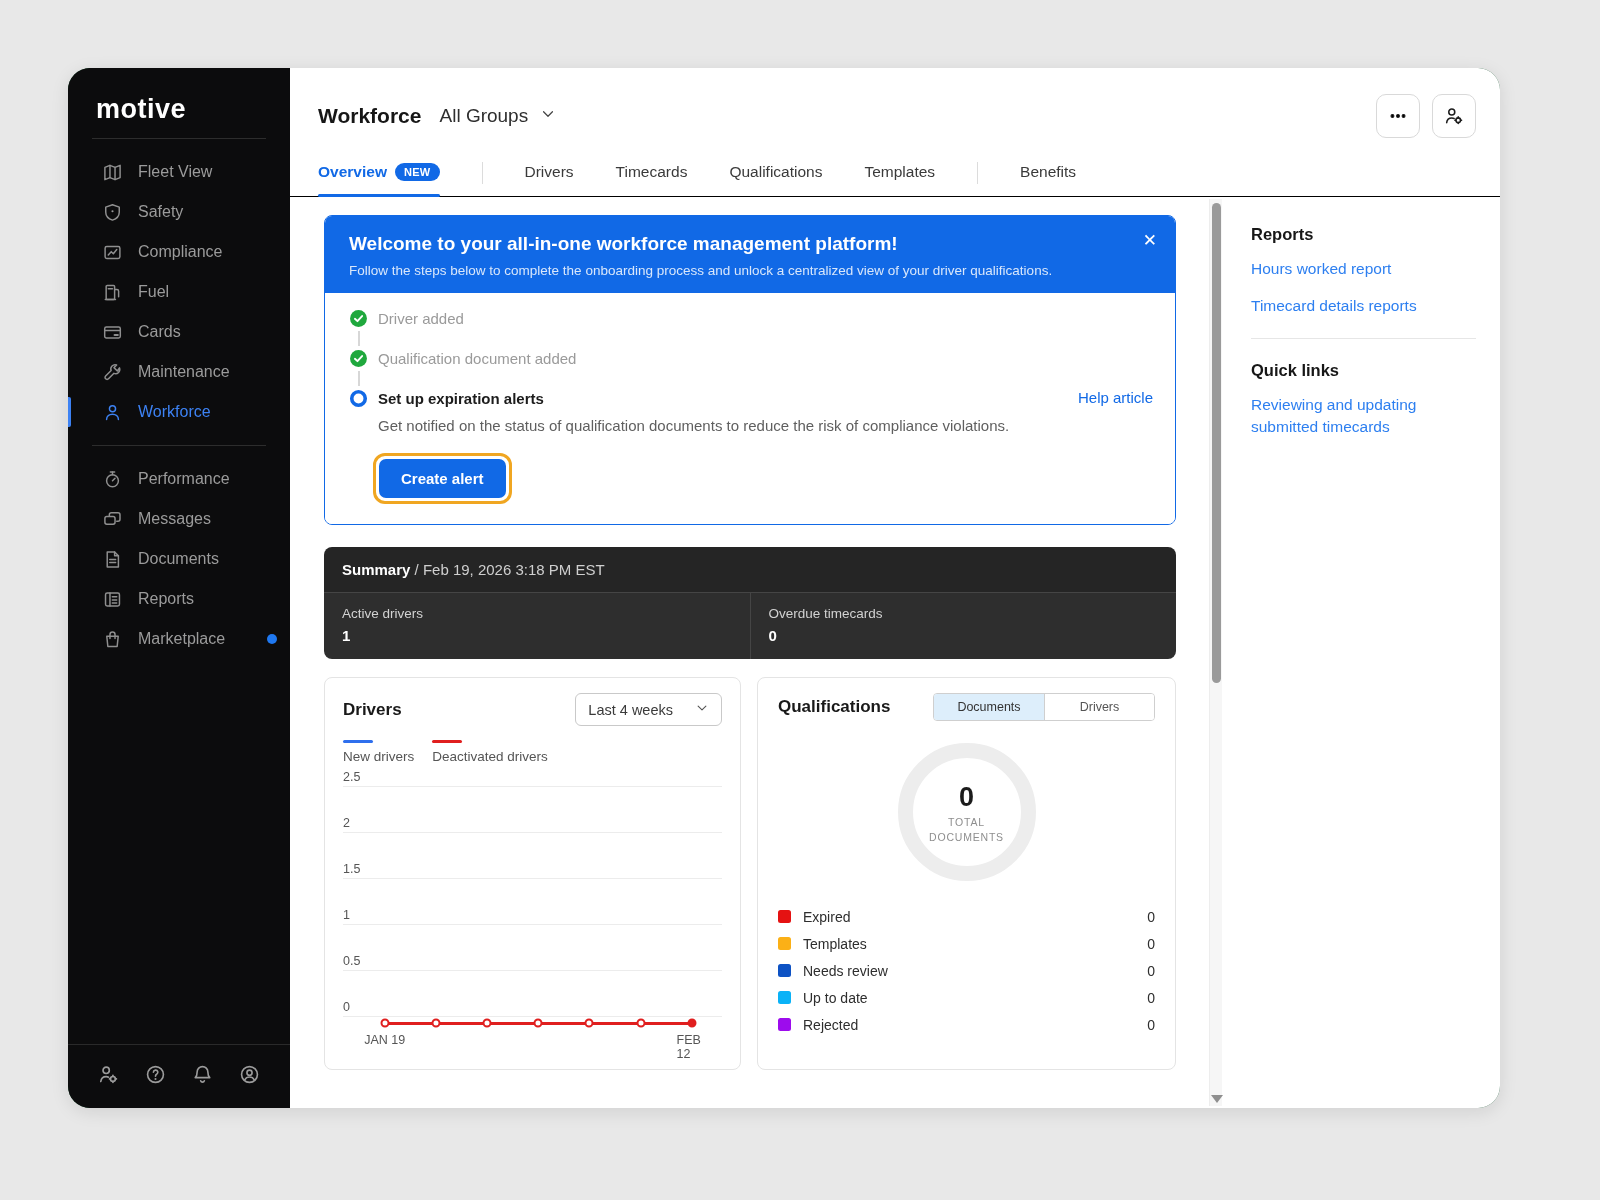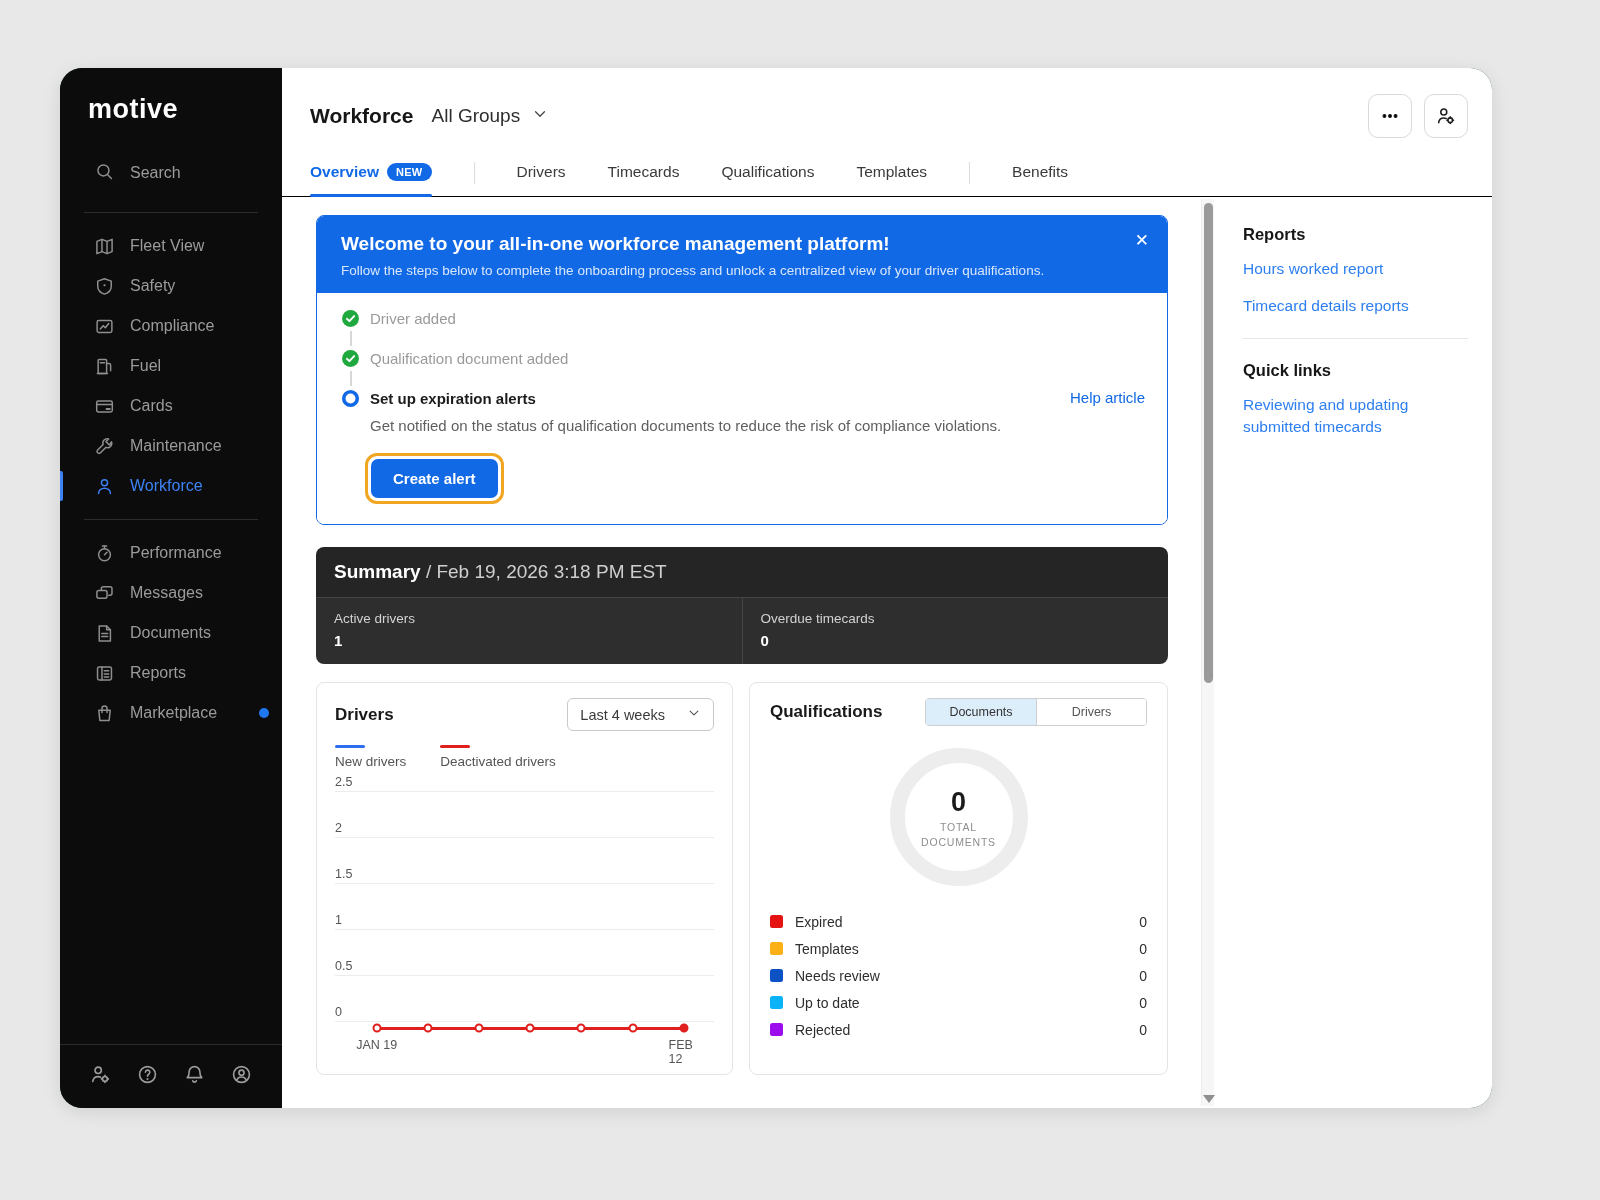--- a/index.html
+++ b/index.html
@@ -1,17 +1,17 @@
 <!DOCTYPE html>
 <html><head>
 <meta charset="utf-8">
 <style>
   * { margin:0; padding:0; box-sizing:border-box; }
   html,body { width:1600px; height:1200px; background:#e8e8e8; font-family:"Liberation Sans", sans-serif; }
-  .window { position:absolute; left:60px; top:68px; width:1432px; height:1040px; background:#14532d; border-radius:22px; overflow:hidden; box-shadow:0 4px 18px rgba(0,0,0,.10); display:flex; }
+  .window { position:absolute; left:68px; top:68px; width:1432px; height:1040px; background:#14532d; border-radius:22px; overflow:hidden; box-shadow:0 4px 18px rgba(0,0,0,.10); display:flex; }
 
   
   .sidebar { width:222px; background:#0c0c0d; color:#9b9b9b; display:flex; flex-direction:column; flex-shrink:0; }
   .logo { padding:26px 0 0 28px; color:#fff; font-size:27px; font-weight:800; letter-spacing:.5px; }
   .side-item { display:flex; align-items:center; gap:16px; height:40px; padding-left:35px; font-size:16px; color:#9b9b9b; cursor:pointer; position:relative; }
   .side-item svg { width:19px; height:19px; stroke:#8f8f8f; flex-shrink:0; }
   .side-item.active { color:#3d82f3; }
   .side-item.active svg { stroke:#3d82f3; }
   .side-item.active::before { content:""; position:absolute; left:0; top:5px; bottom:5px; width:3px; background:#3d82f3; border-radius:0 2px 2px 0; }
   .side-search { margin-top:28px; margin-bottom:6px; }
@@ -54,40 +54,40 @@
   .step-label { font-size:15px; color:#9a9a9a; padding-top:1px; }
   .step-label.current { color:#1c1c1c; font-weight:700; }
   .step-link { margin-left:auto; color:#1169e6; font-size:15px; cursor:pointer; }
   .step-connector { width:1.5px; height:15px; background:#d7d7d7; margin:3px 0 3px 9px; }
   .step-desc { font-size:15px; color:#5f5f5f; line-height:1.55; margin:6px 0 0 29px; max-width:650px; }
   .cta-wrap { display:inline-block; margin:16px 0 0 24px; border:3px solid #f0a621; border-radius:12px; padding:3px; background:#fff; }
   .cta-btn { background:#1169e6; color:#fff; font-size:15px; font-weight:700; border:none; border-radius:7px; padding:11px 22px; cursor:pointer; font-family:"Liberation Sans", sans-serif; }
 
   
   .summary { margin-top:22px; border-radius:8px; overflow:hidden; }
-  .summary-head { background:#252525; color:#fff; padding:14px 18px; font-size:19px; }
+  .summary-head { background:#252525; color:#fff; padding:14px 18px; font-size:15px; }
   .summary-head b { font-weight:700; }
   .summary-head span { color:#cfcfcf; }
   .summary-body { background:#2e2e2e; display:flex; border-top:1px solid #454545; }
   .stat-cell { flex:1; padding:13px 18px 15px; }
   .stat-cell + .stat-cell { border-left:1px solid #454545; }
   .stat-label { color:#d2d2d2; font-size:13.5px; }
   .stat-value { color:#fff; font-size:15px; font-weight:700; margin-top:6px; }
 
   
   .cards-row { display:flex; gap:16px; margin-top:18px; }
   .card { border:1px solid #e4e4e4; border-radius:8px; background:#fff; height:393px; overflow:hidden; }
   .card-drivers { width:418px; padding:15px 18px; }
   .card-quals { width:420px; padding:15px 20px; }
   .card-head { display:flex; align-items:center; justify-content:space-between; }
   .card-title { font-size:17px; font-weight:700; color:#191919; }
   .select-box { display:flex; align-items:center; gap:22px; border:1px solid #c9c9c9; border-radius:6px; padding:7px 12px; font-size:14.5px; color:#3a3a3a; cursor:pointer; }
   .select-box svg { width:14px; height:14px; stroke:#555; }
 
-  .chart-legend { display:flex; gap:34px; margin-top:14px; }
+  .chart-legend { display:flex; gap:18px; margin-top:14px; }
   .leg-item { font-size:13.5px; color:#555; }
   .leg-swatch { display:block; width:30px; height:3px; border-radius:2px; margin-bottom:6px; }
 
   .line-chart { position:relative; height:262px; margin-top:8px; }
   .y-tick-label { position:absolute; left:0; font-size:12.5px; color:#555; }
   .gridline { position:absolute; left:0; right:0; height:1px; background:#ececec; }
   .series-line { position:absolute; height:2.5px; background:#e01f1f; }
   .pt { position:absolute; width:9px; height:9px; border-radius:50%; border:2.5px solid #e01f1f; background:#fff; transform:translate(-50%,-50%); }
   .pt.filled { background:#e01f1f; }
   .x-label { position:absolute; font-size:12.5px; color:#555; transform:translateX(-50%); }
@@ -118,27 +118,20 @@
   .rp-link { font-size:15.5px; color:#2d7ff0; margin-bottom:15px; cursor:pointer; line-height:1.45; max-width:210px; }
   .rp-divider { height:1px; background:#e6e6e6; margin:20px 0 22px; }
 </style>
 </head>
 <body>
 
 <div class="window">
 
   <div class="sidebar">
     <div class="logo">motive</div>
-    <div class="side-item side-search">
-      <span id="search-icon-slot"><svg viewBox="0 0 18 18" fill="none" stroke-width="1.4" stroke-linecap="round" stroke-linejoin="round" stroke="currentColor">
-            <circle cx="8" cy="8" r="5.2"></circle>
-            <line x1="12" y1="12" x2="15.6" y2="15.6"></line>
-          </svg></span>
-      <span>Search</span>
-    </div>
     <div class="side-divider"></div>
     <div id="nav-top">
         <div class="side-item">
           <span style="display: inline-flex;">
             <svg viewBox="0 0 18 18" fill="none" stroke-width="1.4" stroke-linecap="round" stroke-linejoin="round" stroke="currentColor">
               <path d="M1.8 4.2l4.8-2 4.8 2 4.8-2v11.6l-4.8 2-4.8-2-4.8 2z"></path>
               <line x1="6.6" y1="2.4" x2="6.6" y2="13.8"></line>
               <line x1="11.4" y1="4.2" x2="11.4" y2="15.6"></line>
             </svg>
           </span>

